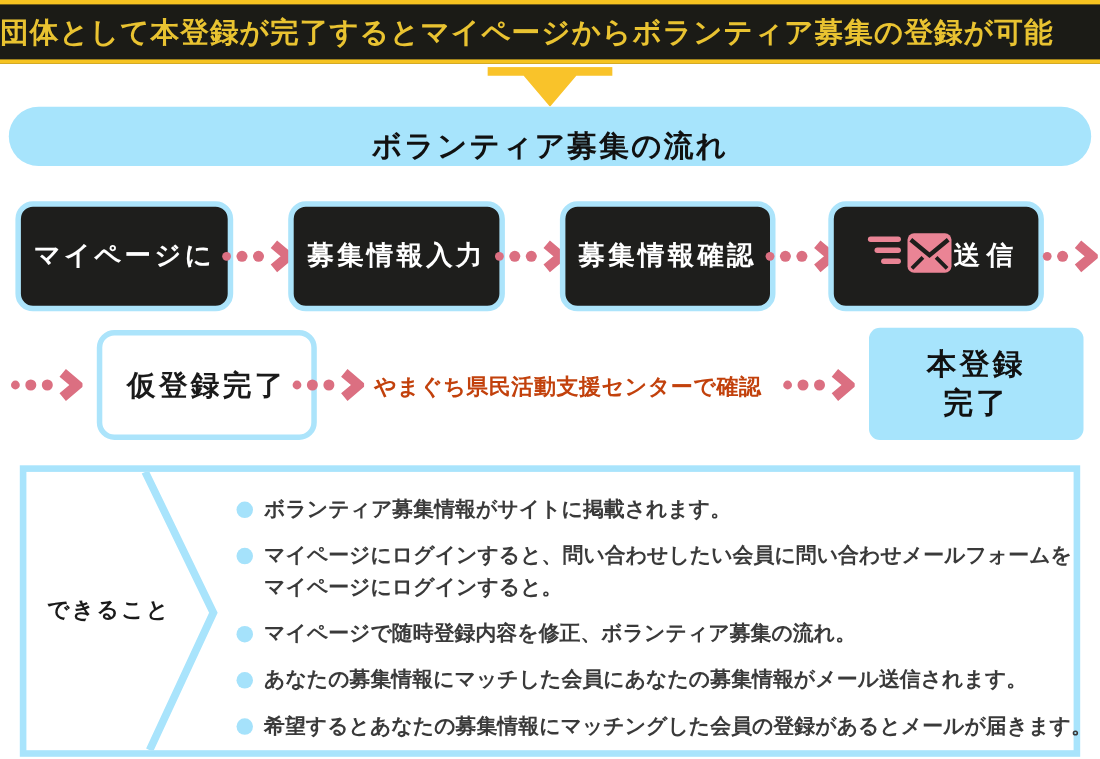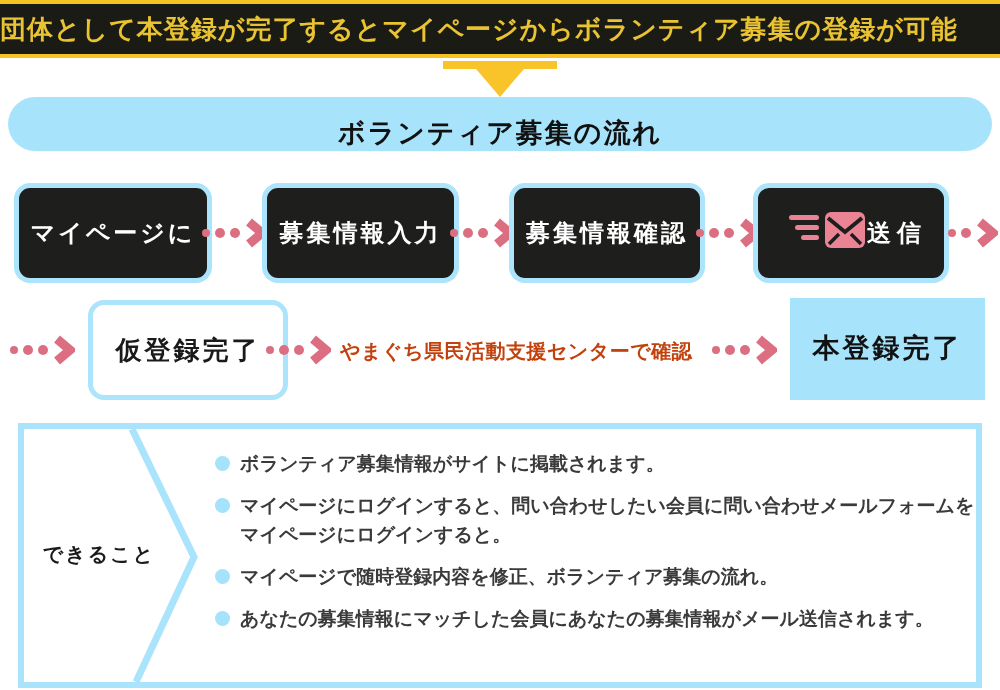--- a/index.html
+++ b/index.html
@@ -42,22 +42,22 @@
     display:flex;flex-direction:row;align-items:center;justify-content:center;
     text-align:center;line-height:1.25;
   }
   .step span{display:block;font-weight:900;letter-spacing:3px;}
   .step-dark{background:#1E1E1C;color:#FFFFFF;}
   .step-dark span{font-size:24px;}
   .step-light{background:#FFFFFF;color:#1A1A1A;}
   .step-light span{font-size:26px;}
   .final-box{
     position:absolute;left:790px;top:298px;width:195px;height:102px;
-    background:#A7E4FC;border-radius:0;
-    display:flex;align-items:center;justify-content:center;
+    background:#A7E4FC;border-radius:10px;
+    display:flex;flex-direction:column;align-items:center;justify-content:center;
     line-height:1.3;
   }
   .final-box span{display:block;font-size:27px;font-weight:900;color:#111111;letter-spacing:3px;}
   
   .flow-arrow{position:absolute;display:flex;align-items:center;gap:5px;height:32px;}
   .flow-arrow .d{width:10px;height:10px;border-radius:50%;background:#DB6F81;}
   .flow-arrow .d.sm{width:8px;height:8px;}
   .chev{width:22px;height:32px;display:block;}
   .chev path{stroke:#DB6F81;stroke-width:9;fill:none;stroke-linejoin:miter;}
   
@@ -228,16 +228,22 @@
         <div class="txt">
             <span>マイページで随時登録内容を修正、ボランティア募集の流れ。</span>
           </div>
       </li>
       <li>
         <i class="dot"></i>
         <div class="txt">
             <span>あなたの募集情報にマッチした会員にあなたの募集情報がメール送信されます。</span>
           </div>
       </li>
+      <li>
+        <i class="dot"></i>
+        <div class="txt">
+            <span>希望するとあなたの募集情報にマッチングした会員の登録があるとメールが届きます。</span>
+          </div>
+      </li>
     </ul>
   </div>
 
 </div>
 
 </body></html>

